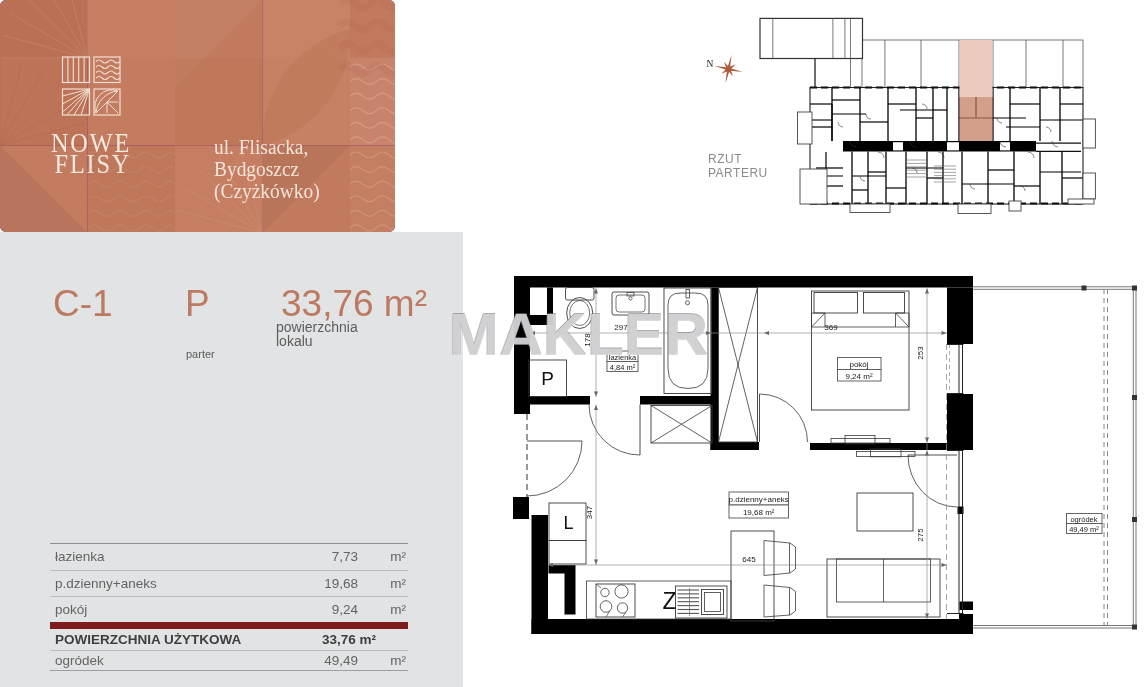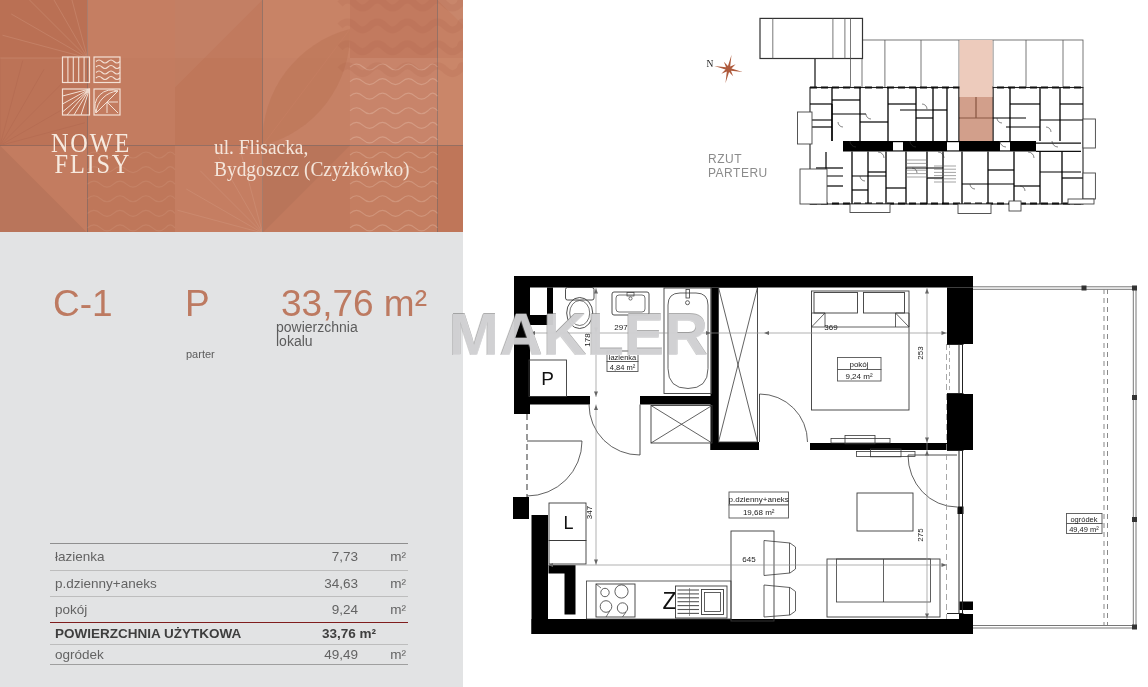--- a/index.html
+++ b/index.html
@@ -3,21 +3,21 @@
 <meta charset="utf-8">
 <style>
   html,body{margin:0;padding:0;}
   body{width:1148px;height:687px;position:relative;background:#ffffff;overflow:hidden;
        font-family:"Liberation Sans",sans-serif;}
   .abs{position:absolute;}
 </style>
 </head>
 <body>
 
-<div class="abs" id="banner" style="left:0;top:0;width:463px;height:232px;background:#0c4a6e;overflow:hidden;">
+<div class="abs" id="banner" style="left:0;top:0;width:395px;height:232px;background:#701a75;overflow:hidden;border-radius:6px;">
   <svg width="463" height="232" viewBox="0 0 463 232" style="position:absolute;left:0;top:0">
 <rect x="0" y="-29.5" width="87.5" height="87.5" fill="#ba7054"></rect>
 <rect x="87.5" y="-29.5" width="87.5" height="87.5" fill="#c57e62"></rect>
 <rect x="175" y="-29.5" width="87.5" height="87.5" fill="#c17a5e"></rect>
 <rect x="262.5" y="-29.5" width="87.5" height="87.5" fill="#c88366"></rect>
 <rect x="350" y="-29.5" width="87.5" height="87.5" fill="#c27a5f"></rect>
 <rect x="437.5" y="-29.5" width="87.5" height="87.5" fill="#c68064"></rect>
 <rect x="0" y="58" width="87.5" height="87.5" fill="#bc7357"></rect>
 <rect x="87.5" y="58" width="87.5" height="87.5" fill="#c37c60"></rect>
 <rect x="175" y="58" width="87.5" height="87.5" fill="#bf775a"></rect>
@@ -140,31 +140,31 @@
 <div class="abs" id="table" style="left:50px;top:543px;width:358px;font-size:13.5px;color:#636363;">
 
   <div style="border-top:1px solid #8f8f8f;height:25.5px;display:flex;align-items:center;">
     <span style="margin-left:5px">łazienka</span>
       <span style="margin-left:auto">7,73</span>
       <span style="width:48px;text-align:right;margin-right:2px">m²</span>
     </div>
 
   <div style="border-top:1px solid #bdbdbd;height:25.5px;display:flex;align-items:center;">
     <span style="margin-left:5px">p.dzienny+aneks</span>
-      <span style="margin-left:auto">34,63</span>
+      <span style="margin-left:auto">19,68</span>
       <span style="width:48px;text-align:right;margin-right:2px">m²</span>
     </div>
 
   <div style="border-top:1px solid #bdbdbd;height:24.5px;display:flex;align-items:center;">
     <span style="margin-left:5px">pokój</span>
       <span style="margin-left:auto">9,24</span>
       <span style="width:48px;text-align:right;margin-right:2px">m²</span>
     </div>
 
-  <div style="border-top:1px solid #7f1d1d;height:21.5px;display:flex;align-items:center;color:#3e3e3e;font-weight:bold;">
+  <div style="border-top:7px solid #7f1d1d;height:21.5px;display:flex;align-items:center;color:#3e3e3e;font-weight:bold;">
     <span style="margin-left:5px">POWIERZCHNIA UŻYTKOWA</span>
       <span style="margin-left:auto;margin-right:32px">33,76 m²</span>
     </div>
 
   <div style="border-top:1px solid #bdbdbd;border-bottom:1px solid #9f9f9f;height:19px;display:flex;align-items:center;">
     <span style="margin-left:5px">ogródek</span>
       <span style="margin-left:auto">49,49</span>
       <span style="width:48px;text-align:right;margin-right:2px">m²</span>
     </div>
 </div>

